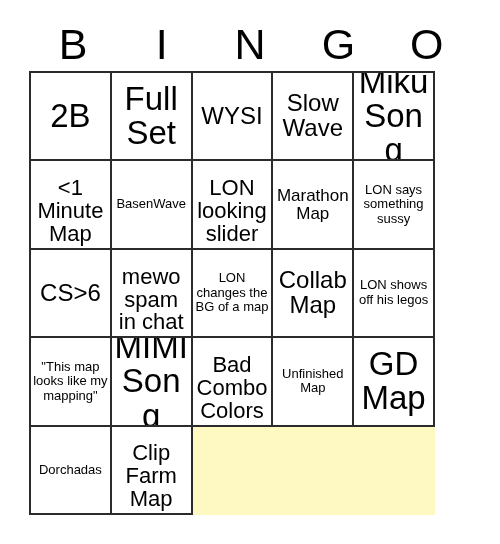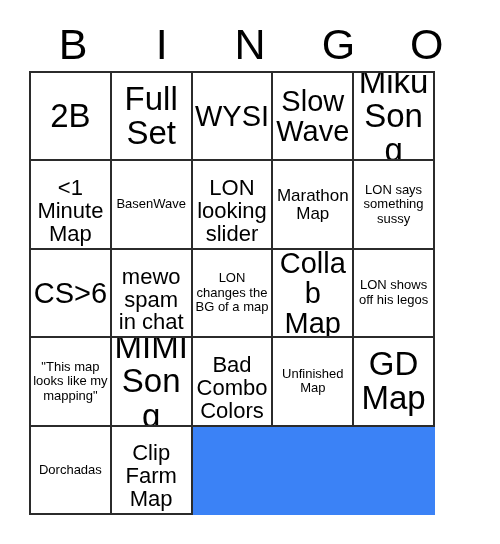--- a/index.html
+++ b/index.html
@@ -50,21 +50,21 @@
     left: 29px;
     top: 71px;
     width: 406px;
     height: 444px;
     display: grid;
     grid-template-columns: repeat(5, 1fr);
     grid-template-rows: repeat(5, 1fr);
     border-top: 2px solid #2b2b2b;
     border-left: 2px solid #2b2b2b;
     box-sizing: border-box;
-    background: #3b82f6;
+    background: #fef9c3;
   }
   .cell {
     border-right: 2px solid #2b2b2b;
     border-bottom: 2px solid #2b2b2b;
     box-sizing: border-box;
     display: flex;
     align-items: center;
     justify-content: center;
     text-align: center;
     padding: 1px 2px;
@@ -73,21 +73,21 @@
   }
   .cell-text {
     display: block;
     width: 100%;
     line-height: 1.04;
     word-wrap: break-word;
   }
 
   
   .fs-xxl .cell-text { font-size: 33px; }
-  .fs-xl  .cell-text { font-size: 29px; }
+  .fs-xl  .cell-text { font-size: 24px; }
   .fs-md  .cell-text { font-size: 22px; margin-top: 14px; }
   .fs-sm  .cell-text { font-size: 17px; text-align: center; }
   .fs-xs  .cell-text { font-size: 13px; line-height: 1.12; }
 
   .emoji-line {
     display: block;
     font-size: 15px;
     line-height: 1.2;
     margin-top: 1px;
   }

